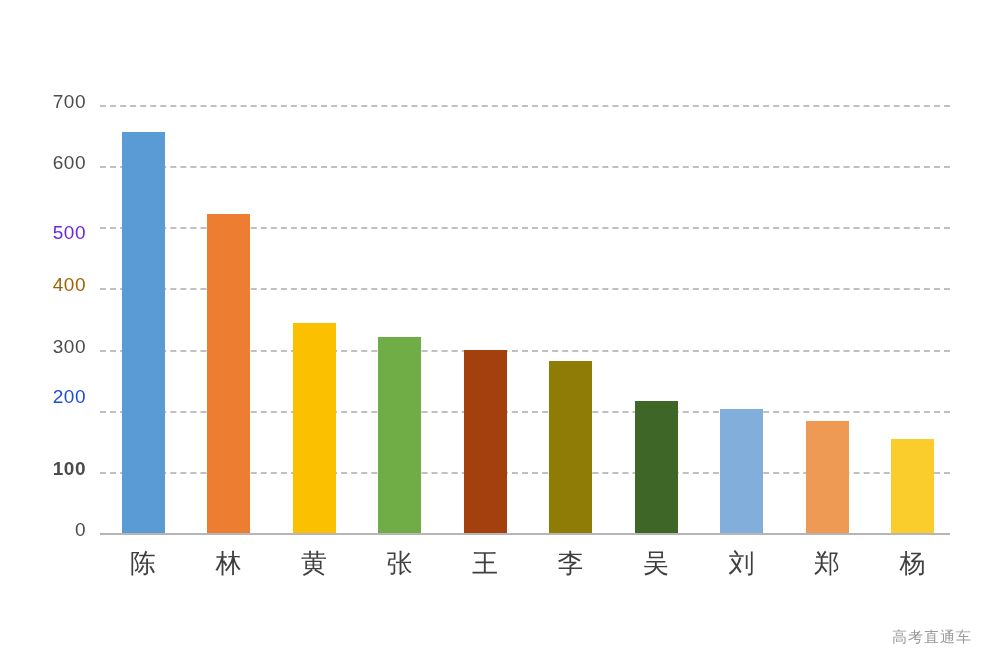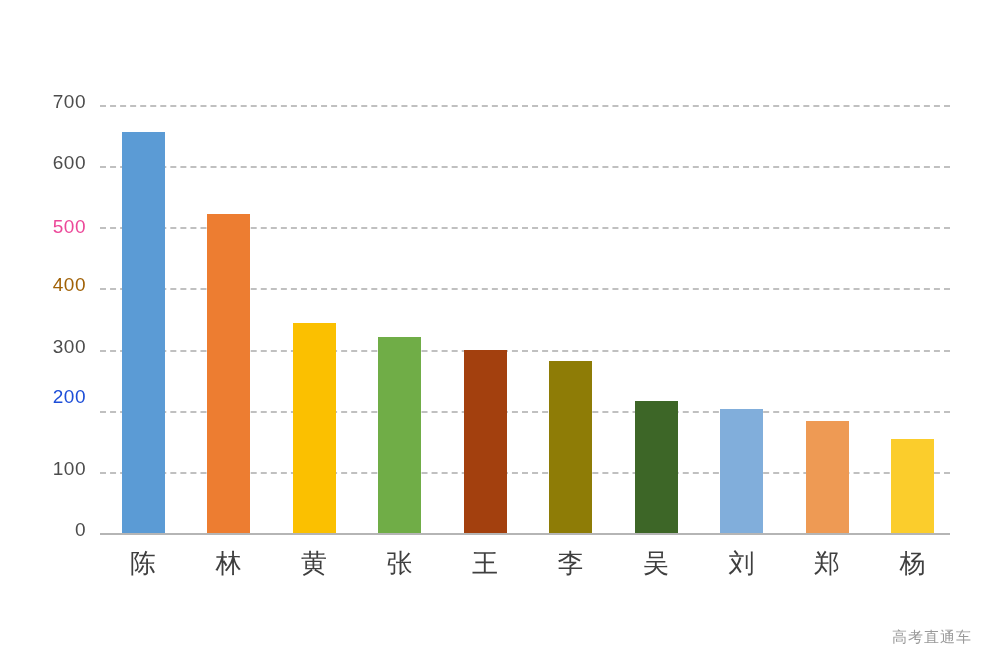--- a/index.html
+++ b/index.html
@@ -108,25 +108,25 @@
     white-space: nowrap;
   }
 </style>
 </head>
 <body>
 
 <div id="chart-root">
 
   <div class="y-axis-labels" id="y-axis-labels">
       <div class="y-tick-label" style="color: rgb(76, 76, 76); top: 520px;">0</div>
-      <div class="y-tick-label" style="color: rgb(76, 76, 76); top: 458.857px;">100</div>
+      <div class="y-tick-label" style="color: rgb(76, 76, 76); top: 458.857px; font-weight: bold;">100</div>
       <div class="y-tick-label" style="color: #1d4ed8; top: 387px;">200</div>
       <div class="y-tick-label" style="color: rgb(76, 76, 76); top: 336.571px; text-align: right;">300</div>
       <div class="y-tick-label" style="color: #a16207; top: 275.429px;">400</div>
-      <div class="y-tick-label" style="color: #ec4899; top: 217px;">500</div>
+      <div class="y-tick-label" style="color: #6d28d9; top: 223px;">500</div>
       <div class="y-tick-label" style="color: rgb(76, 76, 76); top: 153.143px;">600</div>
       <div class="y-tick-label" style="color: rgb(76, 76, 76); top: 92px;">700</div>
     </div>
 
   <div class="plot-area">
     <div class="grid-layer" id="grid-layer">
         <div class="gridline zero-line" style="top: 428px; border-top-color: rgb(181, 181, 181);"></div>
         <div class="gridline" style="top: 366.857px; border-top-color: rgb(182, 182, 182);"></div>
         <div class="gridline" style="top: 305.714px; border-top-color: rgb(182, 182, 182);"></div>
         <div class="gridline" style="top: 244.571px; border-top-color: rgb(182, 182, 182);"></div>

